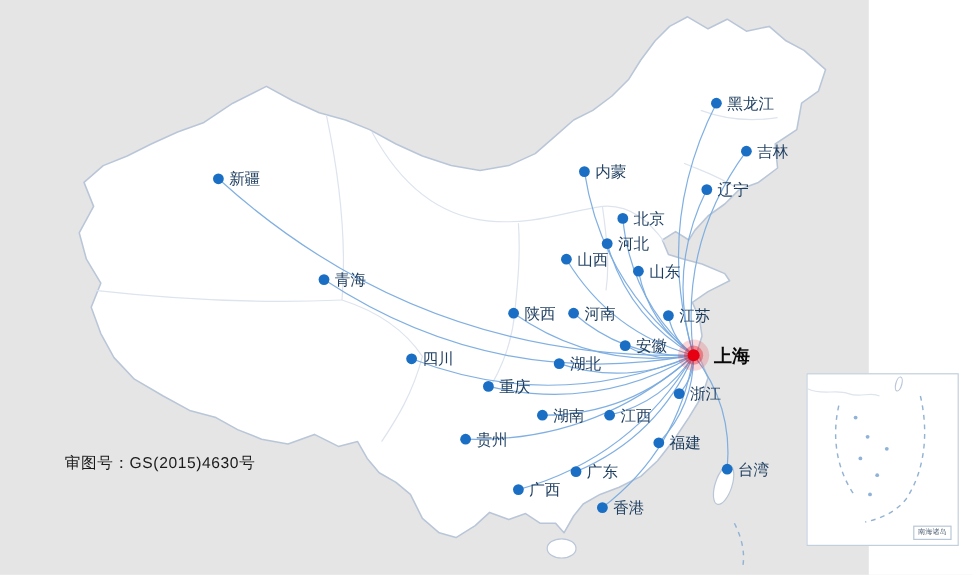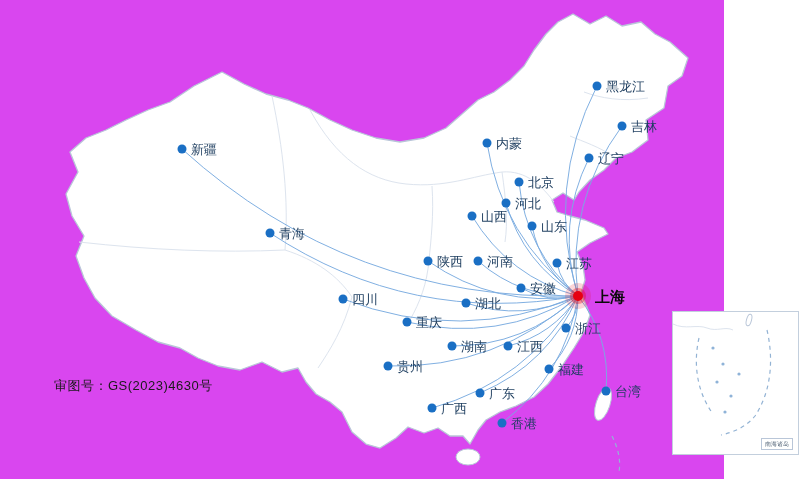--- a/index.html
+++ b/index.html
@@ -1,17 +1,17 @@
 <!DOCTYPE html>
 <html><head>
 <meta charset="utf-8">
 <style>
   html,body{margin:0;padding:0;}
   body{width:810px;height:479px;background:#ffffff;font-family:"Liberation Sans",sans-serif;overflow:hidden;}
-  .stage{position:relative;width:724px;height:479px;background:#d946ef;}
+  .stage{position:relative;width:724px;height:479px;background:#e5e5e5;}
   #map-svg{position:absolute;left:0;top:0;}
   .outline{fill:#ffffff;stroke:#b9c6d8;stroke-width:1.3;stroke-linejoin:round;}
   .inner{fill:none;stroke:#dde4ee;stroke-width:1;}
   .island{fill:#ffffff;stroke:#b9c6d8;stroke-width:1;}
   .flight-line{fill:none;stroke:#79abdf;stroke-width:1;opacity:.95;}
   .pdot{fill:#1a6fc4;}
   .plabel{font-size:13px;fill:#1c3c5e;}
   .hub-label{font-size:15px;font-weight:bold;fill:#0a0a0a;}
   .license{position:absolute;left:54px;top:377px;font-size:13px;color:#1a1a1a;letter-spacing:.5px;}
   .inset{position:absolute;left:672px;top:311px;width:127px;height:144px;border:1px solid #c3cfdd;background:#ffffff;box-sizing:border-box;}
@@ -130,21 +130,21 @@
         <text x="511" y="427.5" class="plabel">香港</text>
       </g>
     <g id="hub-layer">
         <circle cx="578" cy="296" r="13" fill="#e60012" opacity="0.16"></circle>
         <circle cx="578" cy="296" r="8" fill="#e60012" opacity="0.35"></circle>
         <circle cx="578" cy="296" r="5" fill="#e60012"></circle>
         <text x="595" y="301.5" class="hub-label">上海</text>
       </g>
   </svg>
 
-  <div class="license">审图号：GS(2023)4630号</div>
+  <div class="license">审图号：GS(2015)4630号</div>
 
   <div class="inset">
     <svg width="125" height="142" viewBox="0 0 125 142">
       <path class="inner" d="M0,12 C12,18 24,12 34,16 C44,20 52,14 60,18"></path>
       <ellipse class="island" cx="76" cy="8" rx="2.5" ry="6" transform="rotate(15 76 8)"></ellipse>
       <path class="dash" d="M26,26 C20,52 24,80 40,102"></path>
       <path class="dash" d="M94,18 C101,48 98,80 82,104 C74,114 62,120 48,123"></path>
       <circle class="idot" cx="40" cy="36" r="1.6"></circle>
       <circle class="idot" cx="50" cy="52" r="1.6"></circle>
       <circle class="idot" cx="44" cy="70" r="1.6"></circle>

